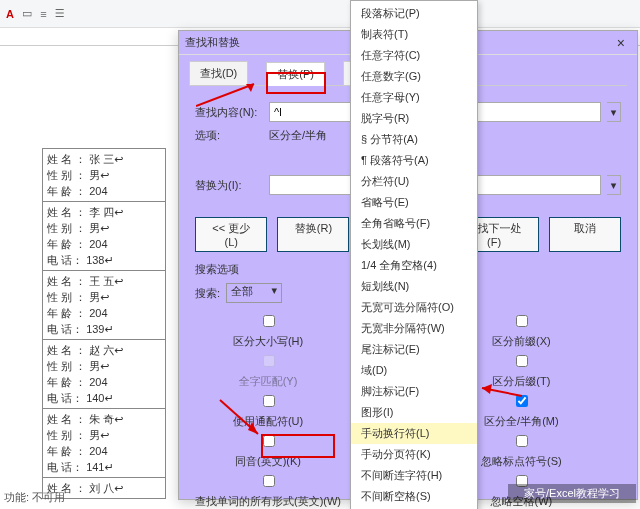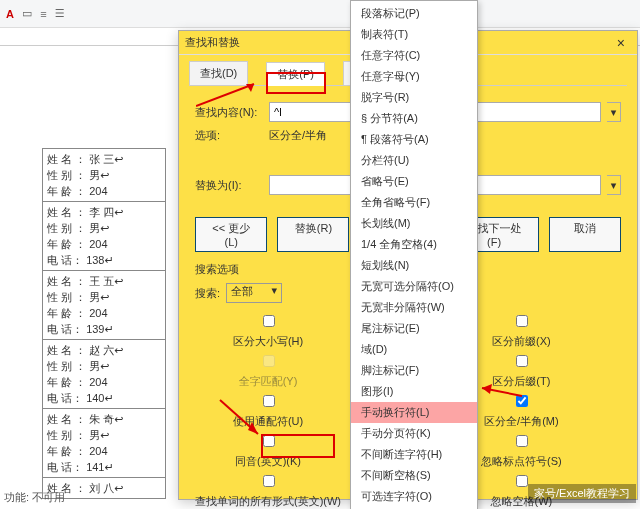--- a/index.html
+++ b/index.html
@@ -2,21 +2,21 @@
 <html><head>
 <meta charset="utf-8">
 <style>
   * { box-sizing: border-box; font-family: "Microsoft YaHei", SimSun, sans-serif; font-size: 11px; }
   body { margin:0; background:#fff; width:640px; height:509px; overflow:hidden; position:relative; color:#333; }
   .toolbar { position:absolute; top:0; left:0; right:0; height:28px; background:#f5f6f7; border-bottom:1px solid #ddd; padding:4px 6px; display:flex; gap:8px; align-items:center; color:#666; }
   .ruler { position:absolute; top:28px; left:0; right:0; height:18px; background:#fff; border-bottom:1px solid #ccc; font-size:9px; color:#888; }
   .doc-table { position:absolute; left:42px; top:148px; border:1px solid #888; background:#fff; width:124px; }
   .doc-table .grp { border-bottom:1px solid #888; padding:2px 4px; font-size:11px; line-height:16px; }
   .doc-table .grp:last-child { border-bottom:none; }
-  .dlg { position:absolute; left:178px; top:30px; width:460px; height:470px; background:#fde047; border:1px solid #aaa; box-shadow:0 3px 12px rgba(0,0,0,.2); }
+  .dlg { position:absolute; left:178px; top:30px; width:460px; height:470px; background:#c4b5fd; border:1px solid #aaa; box-shadow:0 3px 12px rgba(0,0,0,.2); }
   .dlg-title { height:24px; display:flex; align-items:center; padding:0 6px; border-bottom:1px solid #ddd; font-size:12px; }
   .dlg-close { margin-left:auto; font-size:14px; padding:0 6px; }
   .tabs { display:flex; padding:6px 10px 0 10px; gap:18px; }
   .tab { padding:4px 10px; border:1px solid #ccc; border-bottom:none; background:#f3f3f3; font-size:11px; }
   .tab.active { background:#fff; position:relative; top:1px; }
   .tab-panel { border-top:1px solid #ccc; margin:0 10px; padding:10px 6px; }
   .row { display:flex; align-items:center; margin:6px 0; gap:6px; }
   .row label { width:68px; text-align:left; }
   .txt-in { flex:1; height:20px; border:1px solid #aaa; padding:0 4px; }
   .drop { width:14px; height:20px; border:1px solid #aaa; border-left:none; display:flex; align-items:center; justify-content:center; }
@@ -24,23 +24,23 @@
   .btnrow { display:flex; gap:10px; margin:10px 0; }
   .btn { border:1px solid #0c4a6e; background:#f8f8f8; padding:3px 10px; font-size:11px; min-width:72px; text-align:center; }
   .sect-title { margin:8px 0 4px 0; color:#333; }
   .sel { display:inline-block; border:1px solid #999; height:20px; padding:0 4px; min-width:56px; }
   .sel .ar { float:right; }
   .chk { display:flex; align-items:center; gap:4px; margin:3px 0;flex-direction:column; }
   .chk input { width:12px; height:12px; }
   .cols { display:flex; gap:30px; }
   .menu { position:absolute; left:350px; top:0; width:128px; background:#fff; border:1px solid #aaa; box-shadow:2px 2px 6px rgba(0,0,0,.2); padding:2px 0; z-index:5; }
   .menu .mi { padding:3px 10px; font-size:11px; white-space:nowrap; }
-  .menu .mi:hover, .menu .mi.hl { background:#fca5a5; }
+  .menu .mi:hover, .menu .mi.hl { background:#fef9c3; }
   .arrow { position:absolute; color:#d00; font-weight:bold; }
-  .watermark { position:absolute; right:4px; bottom:6px; font-size:11px; color:#fff; background:rgba(0,0,0,.35); padding:2px 6px; }
+  .watermark { position:absolute; right:4px; bottom:6px; font-size:11px; color:#fff; background:rgba(0,0,0,.35); padding:2px 16px; }
   .status { position:absolute; left:4px; bottom:4px; font-size:11px; color:#555; }
   .bottom-btns { display:flex; gap:10px; margin-top:24px; }
 </style>
 </head>
 <body>
 
 <div class="toolbar">
   <span style="color:#c00;font-weight:bold">A</span>
   <span>▭</span>
   <span>≡</span>
@@ -175,20 +175,21 @@
       <div class="btn"><span>格式(O)</span> ▾</div>
       <div class="btn"><span>特殊格式(E)</span> ▾</div>
     </div>
   </div>
 </div>
 
 <div class="menu" id="sp-menu">
     <div class="mi">段落标记(P)</div>
     <div class="mi">制表符(T)</div>
     <div class="mi">任意字符(C)</div>
+    <div class="mi">任意数字(G)</div>
     <div class="mi">任意字母(Y)</div>
     <div class="mi">脱字号(R)</div>
     <div class="mi">§ 分节符(A)</div>
     <div class="mi">¶ 段落符号(A)</div>
     <div class="mi">分栏符(U)</div>
     <div class="mi">省略号(E)</div>
     <div class="mi">全角省略号(F)</div>
     <div class="mi">长划线(M)</div>
     <div class="mi">1/4 全角空格(4)</div>
     <div class="mi">短划线(N)</div>

